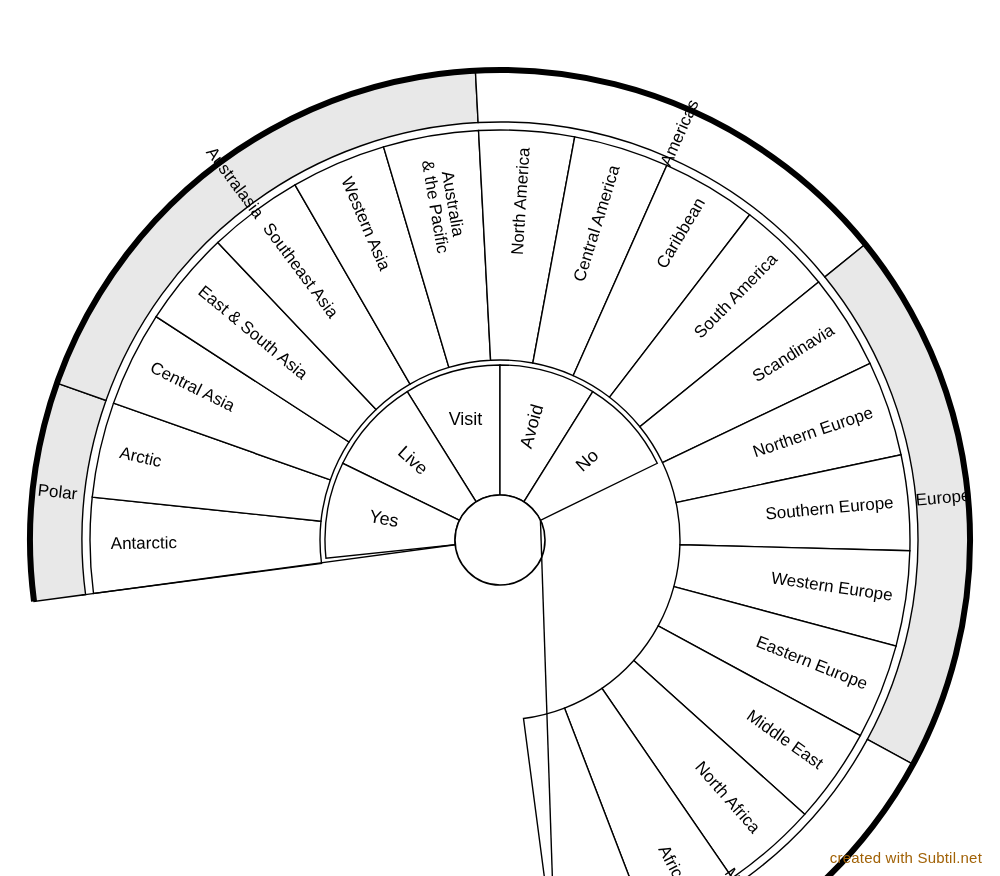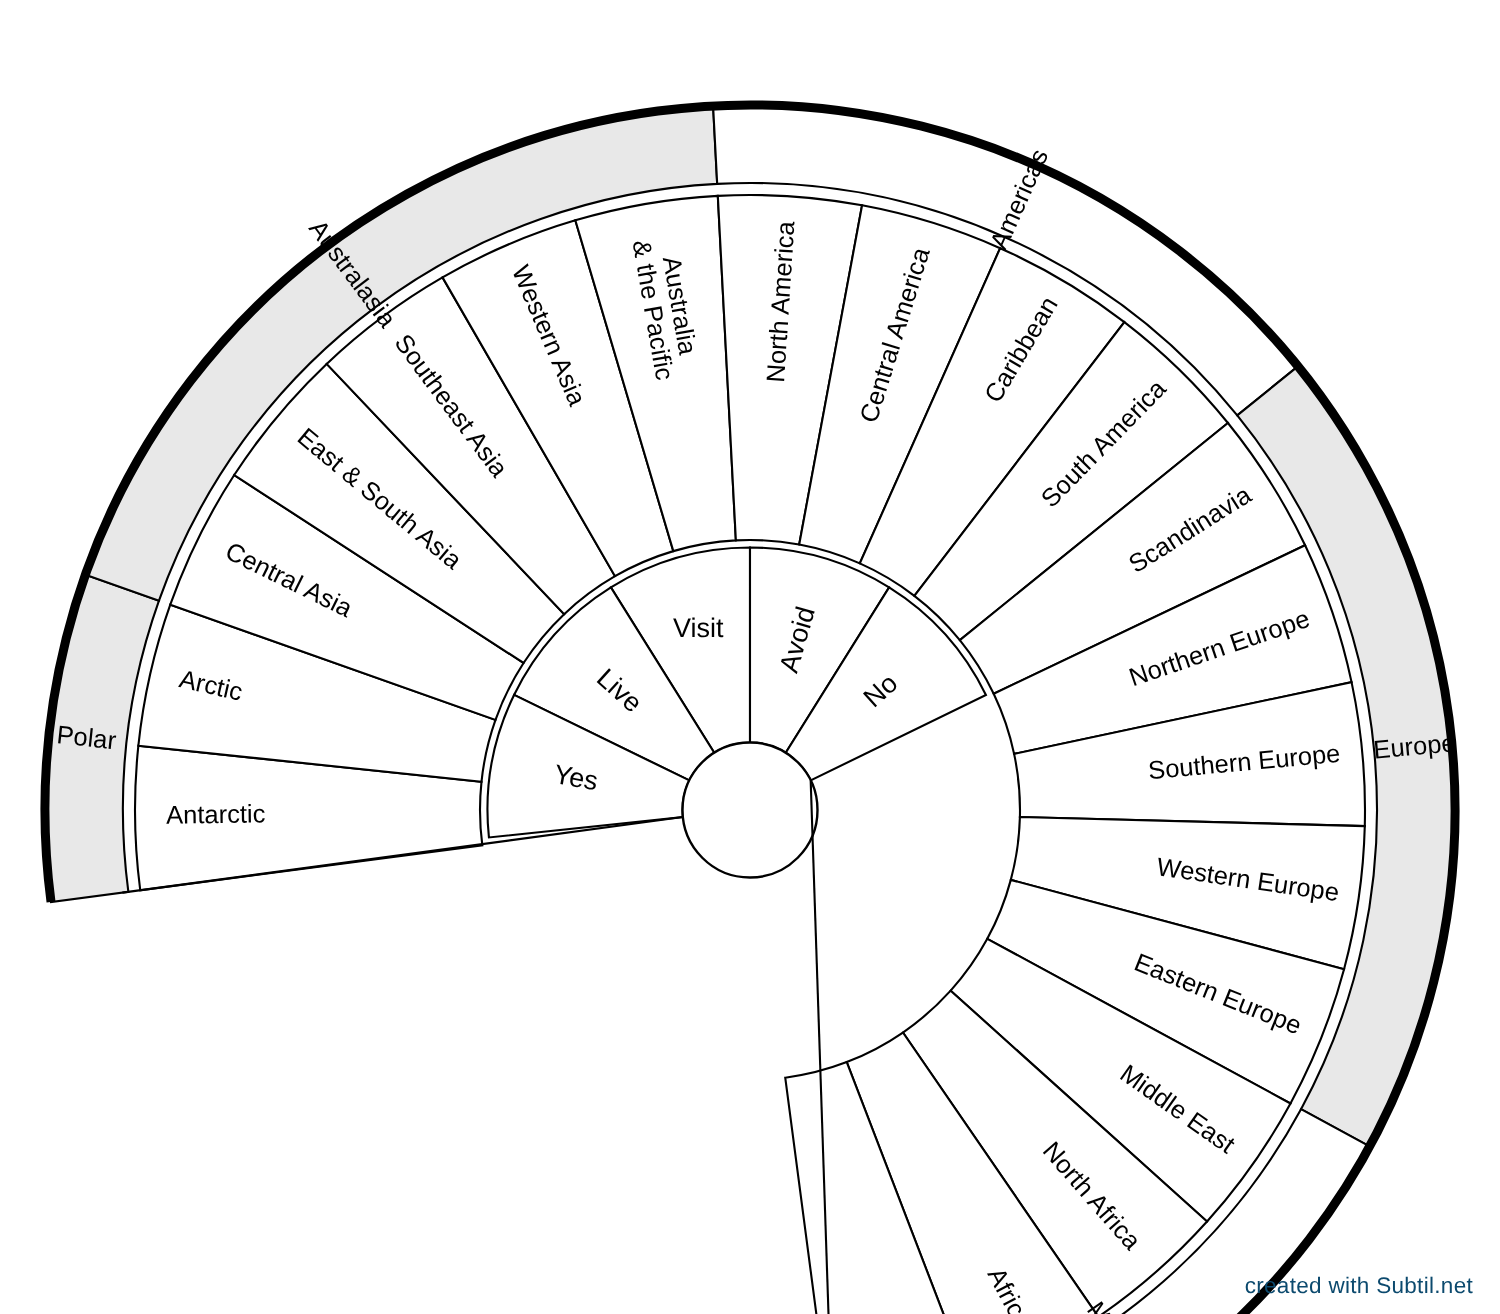--- a/index.html
+++ b/index.html
@@ -43,21 +43,21 @@
   }
   .label-text.inner {
     font-size: 18px;
   }
   .credit {
     position: absolute;
     right: 18px;
     bottom: 10px;
     font-family: "Liberation Sans", sans-serif;
     font-size: 15px;
-    color: #0c4a6e;
+    color: #a16207;
     letter-spacing: 0.2px;
   }
 </style>
 </head>
 <body>
 
 <div id="chart-wrap">
   <svg id="chart-svg" width="1000" height="876" viewBox="0 0 1000 876">
       <path d="M 34.02091515430914 601.3473103434243 A 470 470 0 0 1 56.95849918667608 383.1107761601279 L 105.97585672346935 400.4687328402839 A 418 418 0 0 0 85.57604794574723 594.5599483479816 Z" class="sector-fill shaded"></path>
       <path d="M 56.95849918667608 383.1107761601279 A 470 470 0 0 1 475.40210056581617 70.64411866535028 L 478.12357029044927 122.57285447258812 A 418 418 0 0 0 105.97585672346935 400.4687328402839 Z" class="sector-fill shaded"></path>

